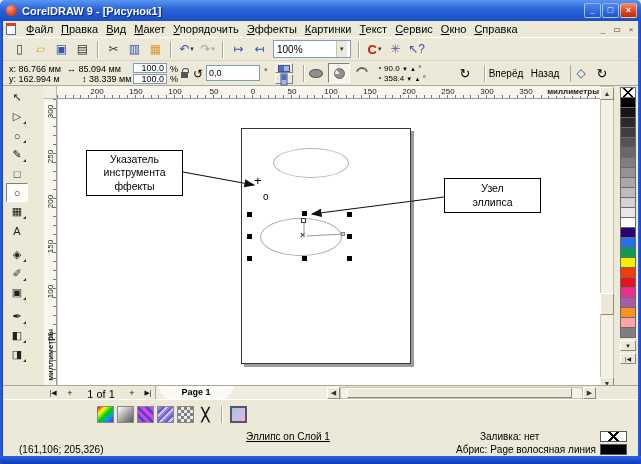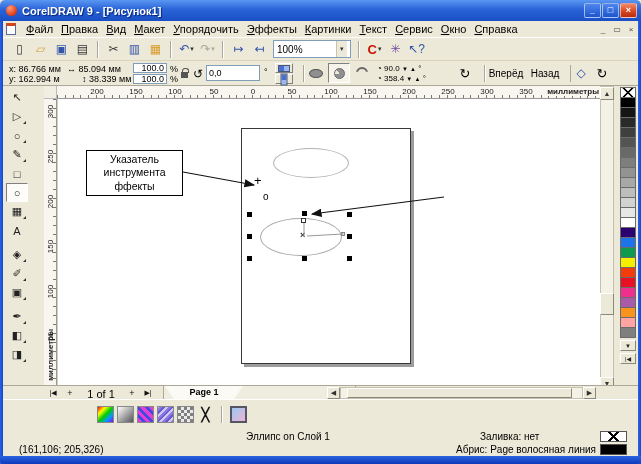--- a/index.html
+++ b/index.html
@@ -86,21 +86,21 @@
   .sb-thumb{position:absolute;background:#ece9d8;border:1px solid;border-color:#fff #8a8878 #8a8878 #fff;}
   .palette{position:absolute;left:613px;top:2px;width:24px;display:flex;flex-direction:column;align-items:center;}
   .well{width:16px;height:11px;border:1px solid #6b6b6b;margin-top:-1px;}
   .well.nocolor{background:linear-gradient(45deg,transparent 43%,#000 46% 54%,transparent 57%),linear-gradient(-45deg,transparent 43%,#000 46% 54%,transparent 57%),#fff;}
   .pal-btn{width:16px;height:11px;background:#ece9d8;border:1px solid;border-color:#fff #8a8878 #8a8878 #fff;font-size:6px;display:flex;align-items:center;justify-content:center;margin-top:2px;color:#222;}
 
   
   .navrow{position:absolute;left:3px;right:3px;top:385px;height:14px;background:#ece9d8;border-top:1px solid #aca899;}
   .nav-btn{position:absolute;top:1px;width:14px;height:12px;font-size:7px;color:#111;display:flex;align-items:center;justify-content:center;background:#ece9d8;}
   .nav-info{position:absolute;top:2px;font-size:11px;color:#000;text-align:center;}
-  .tabstrip{position:absolute;left:152px;top:0;width:193px;height:14px;background:#efece0;border:1px solid #aca899;border-top:none;margin-left:8px;}
+  .tabstrip{position:absolute;left:152px;top:0;width:193px;height:14px;background:#efece0;border:1px solid #aca899;border-top:none;}
   .page-tab{position:absolute;left:1px;top:0;width:78px;height:13px;background:#fbfaf4;clip-path:polygon(0 0,100% 0,calc(100% - 9px) 100%,9px 100%);font-size:9px;font-weight:bold;text-align:center;line-height:13px;}
 
   
   .status{position:absolute;left:3px;right:3px;top:399px;height:57px;background:#ece9d8;border-top:1px solid #fff;font-size:10px;color:#000;}
   .fill-strip{position:absolute;left:94px;top:6px;display:flex;align-items:center;gap:3px;}
   .fi{width:17px;height:17px;border:1px solid #888;display:flex;align-items:center;justify-content:center;font-size:13px;font-weight:bold;color:#111;}
   .fi.rainbow{background:linear-gradient(135deg,#f00,#ff0 25%,#0c0 50%,#09f 75%,#90f);}
   .fi.grayg{background:linear-gradient(135deg,#fff,#555);}
   .fi.twocol{background:repeating-linear-gradient(45deg,#e33fd0 0 3px,#4747e6 3px 6px);}
   .fi.fullcol{background:repeating-linear-gradient(-45deg,#8a7ae0 0 2px,#cfc6f5 2px 4px,#6a5ad0 4px 6px);}
@@ -350,20 +350,24 @@
 
     <div class="canvas">
       <div class="page"></div>
 
       <div class="ell" style="left:215px;top:49px;width:76px;height:30px;"></div>
 
       <div class="callout" style="left:28px;top:51px;width:97px;height:46px;">
         <div>Указатель</div>
         <div>инструмента</div>
         <div>ффекты</div>
+      </div>
+      <div class="callout" style="left:386px;top:79px;width:97px;height:35px;">
+        <div>Узел</div>
+        <div>эллипса</div>
       </div>
 
       <span class="cursor-plus" style="left:196px;top:74px;">+</span>
       <span class="cursor-o" style="left:205px;top:92px;">o</span>
 
       <div class="ell" style="left:202px;top:119px;width:82px;height:38px;border-color:#a8a8a8;"></div>
 
       <svg class="overlay" width="543" height="286" viewBox="0 0 543 286">
         <defs>
           <marker id="ah" markerWidth="9" markerHeight="7" refX="8" refY="3.5" orient="auto">
@@ -448,21 +452,21 @@
     <div class="fill-strip" id="fill-strip">
         <div class="fi rainbow"></div>
         <div class="fi grayg"></div>
         <div class="fi twocol"></div>
         <div class="fi fullcol"></div>
         <div class="fi texture"></div>
         <div class="fi nofill">╳</div>
         <div class="vsep"></div>
         <div class="fi docker"></div>
       </div>
-    <div class="st-text" style="left:160px;top:31px;width:250px;text-align:center;">Эллипс on Слой 1</div>
+    <div class="st-text" style="left:160px;top:31px;width:250px;text-align:center;text-decoration:underline;">Эллипс on Слой 1</div>
     <div class="st-text" style="left:477px;top:31px;">Заливка: нет</div>
     <div class="swatch none" style="left:597px;top:31px;"></div>
     <div class="st-text" style="left:16px;top:44px;">(161,106; 205,326)</div>
     <div class="st-text" style="left:430px;top:44px;width:163px;text-align:right;">Абрис: Page волосяная линия</div>
     <div class="swatch black" style="left:597px;top:44px;"></div>
   </div>
 
 </div>
 
 </body></html>

